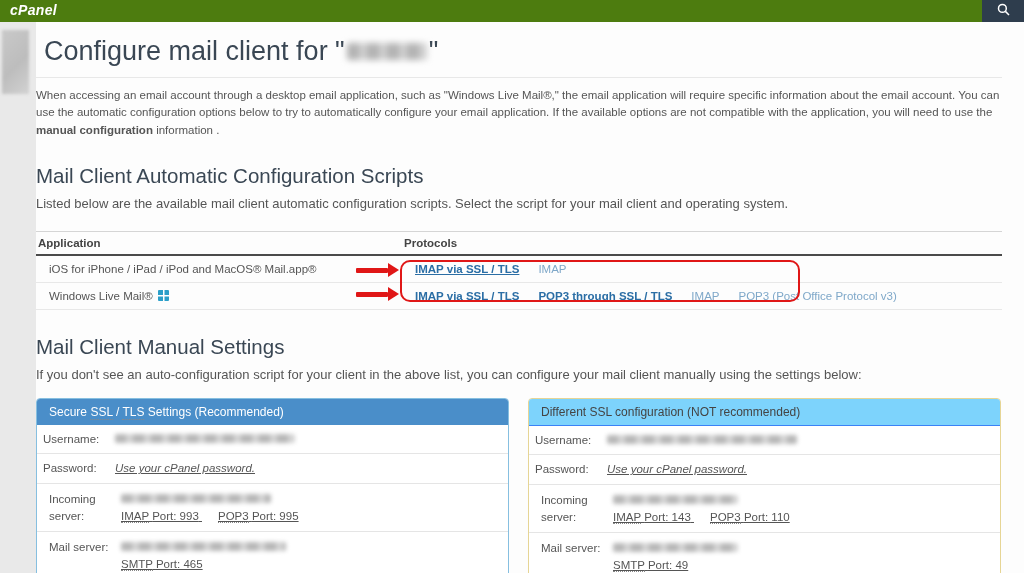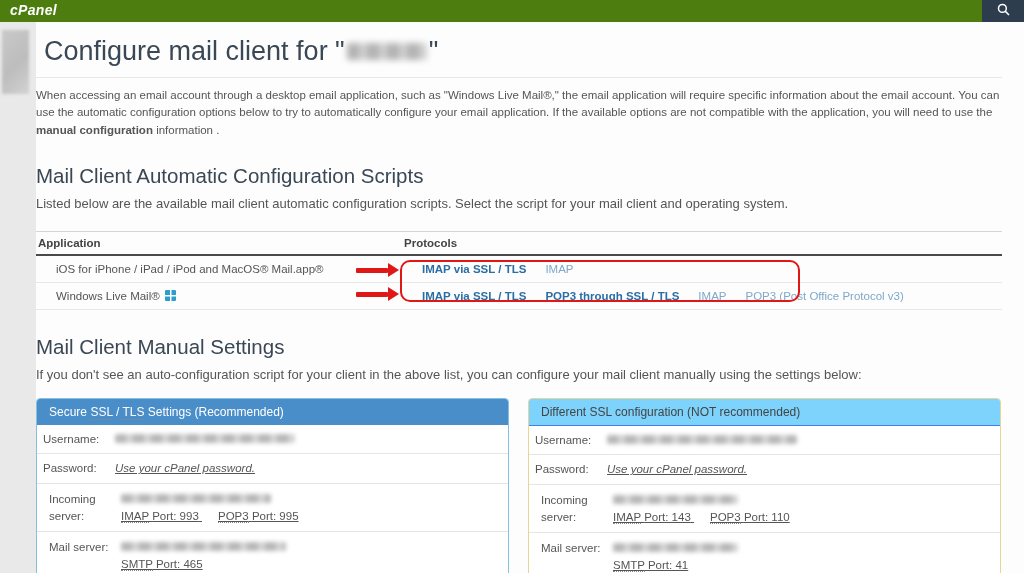--- a/index.html
+++ b/index.html
@@ -29,25 +29,25 @@
   .divider { border-top:1px solid #e8e8e8; }
   .intro { font-size:11.5px; line-height:1.5; margin-top:9px; color:#555; }
   h2 { font-size:20.5px; font-weight:400; color:#3a4754; margin:25px 0 8px 0; }
   .subtext { font-size:13px; color:#555; margin-bottom:14px; }
 
   
   .table-wrap { position:relative; width:966px; margin-top:20px; border-top:1px solid #d5d5d5; }
   .t-head { display:flex; font-weight:bold; font-size:11.5px; color:#444;
     padding:5px 0 5px 2px; border-bottom:2px solid #4a4a4a; }
   .t-row { display:flex; align-items:center; font-size:11.5px; height:27px;
-    border-bottom:1px solid #e8e8e8; padding-left:20px; }
+    border-bottom:1px solid #e8e8e8; padding-left:13px; }
   .c-app { flex:0 0 364px; }
   .c-proto { flex:1; display:flex; align-items:center; gap:19px; padding-left:2px; }
   .p-link { text-decoration:none; cursor:pointer; white-space:nowrap; }
-  .p-strong { color:#2b6ea5; font-weight:bold; }
+  .p-strong { color:#2b6ea5; font-weight:bold;text-decoration:underline; }
   .p-light { color:#7fa8c9; }
   .win-icon { display:inline-block; width:11px; height:11px; margin-left:5px; vertical-align:-1px;
     background:linear-gradient(#fff,#fff) 5px 0/1.5px 100% no-repeat,
                linear-gradient(#fff,#fff) 0 5px/100% 1.5px no-repeat,#2b9fc9; border-radius:1px; }
 
   
   .annot { position:absolute; inset:0; pointer-events:none; }
   .hl-box { position:absolute; left:364px; top:28px; width:400px; height:42px;
     border:2.5px solid #e01717; border-radius:10px; }
   .hl-arrow { position:absolute; width:32px; height:5px; background:#e01717; border-radius:1px; }
@@ -195,20 +195,20 @@
           <span>Port: 143</span>
           <span class="port-gap abbr">POP3</span>
           <span>Port: 110</span>
         </div>
       </div>
       <div class="s-row s-two">
         <div class="s-label">Mail server:</div>
         <div class="s-value">
           <span class="redact-line w125"></span><br>
           <span class="abbr">SMTP</span>
-          <span>Port: 41</span>
+          <span>Port: 49</span>
         </div>
       </div>
 
     </div>
 
   </div>
 </div>
 
 </body></html>

